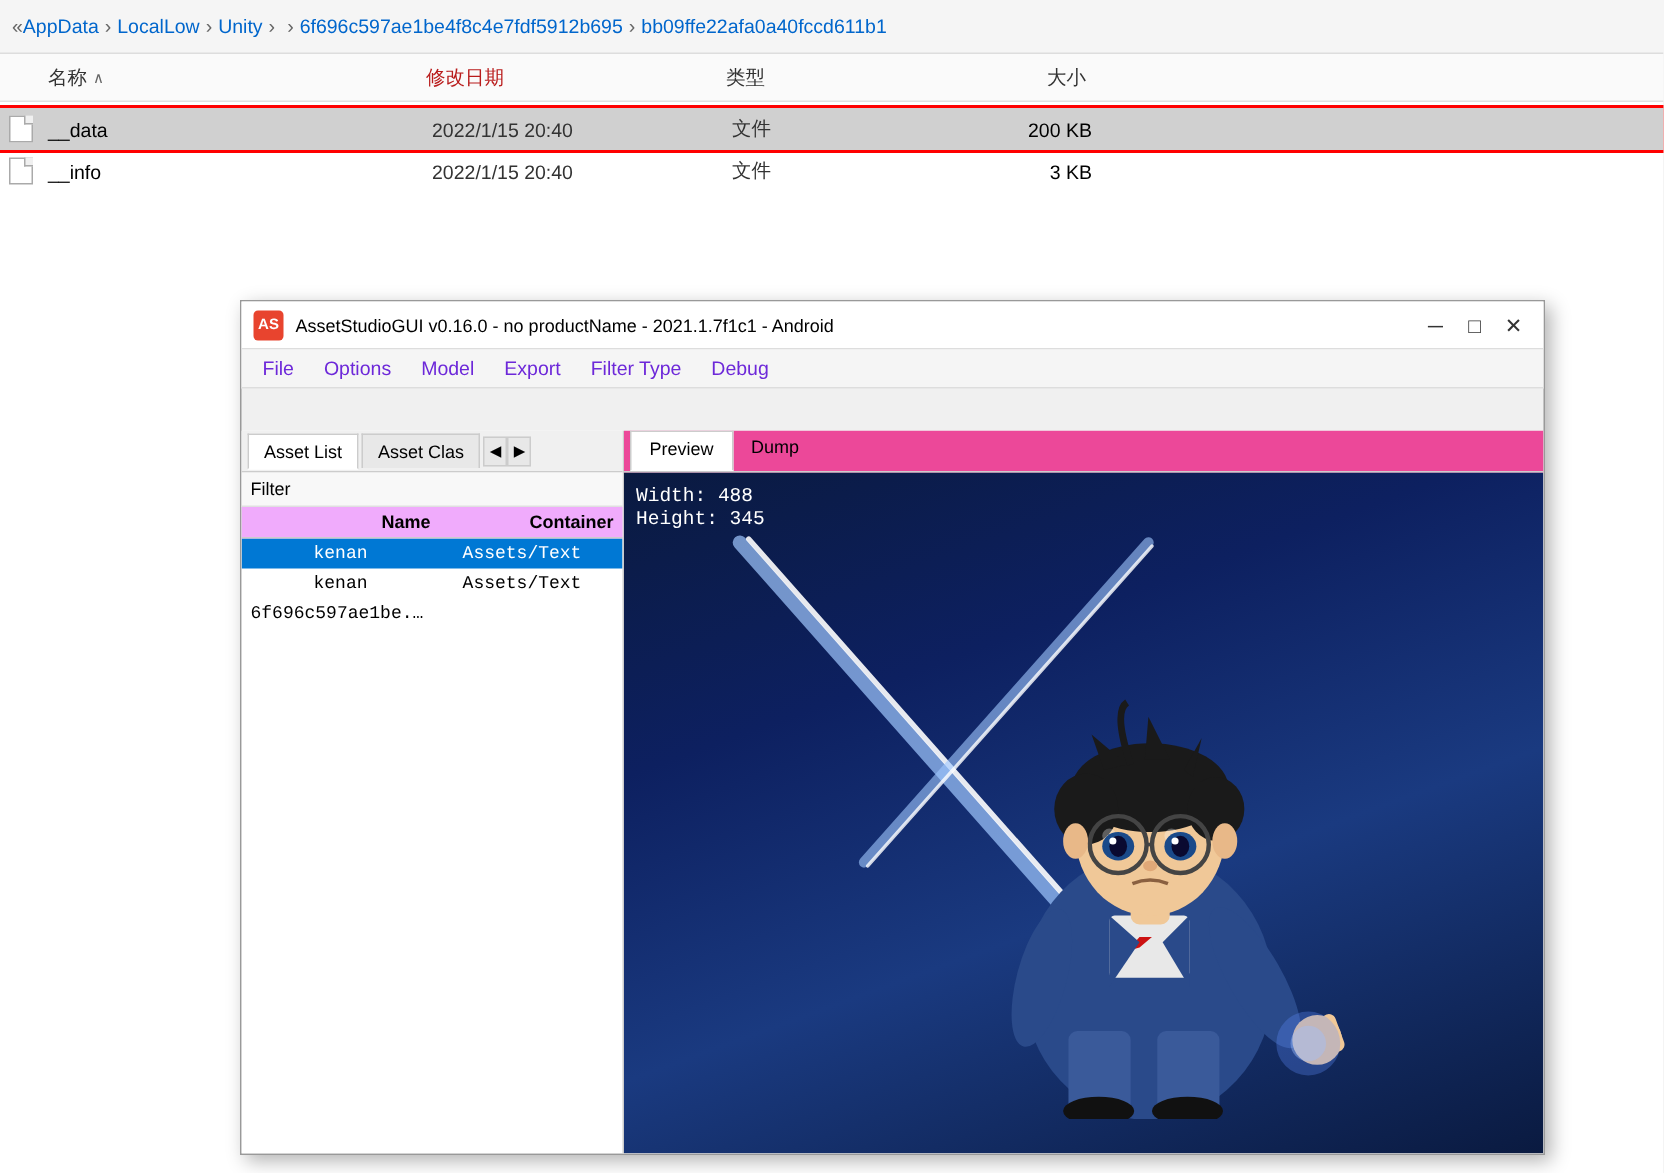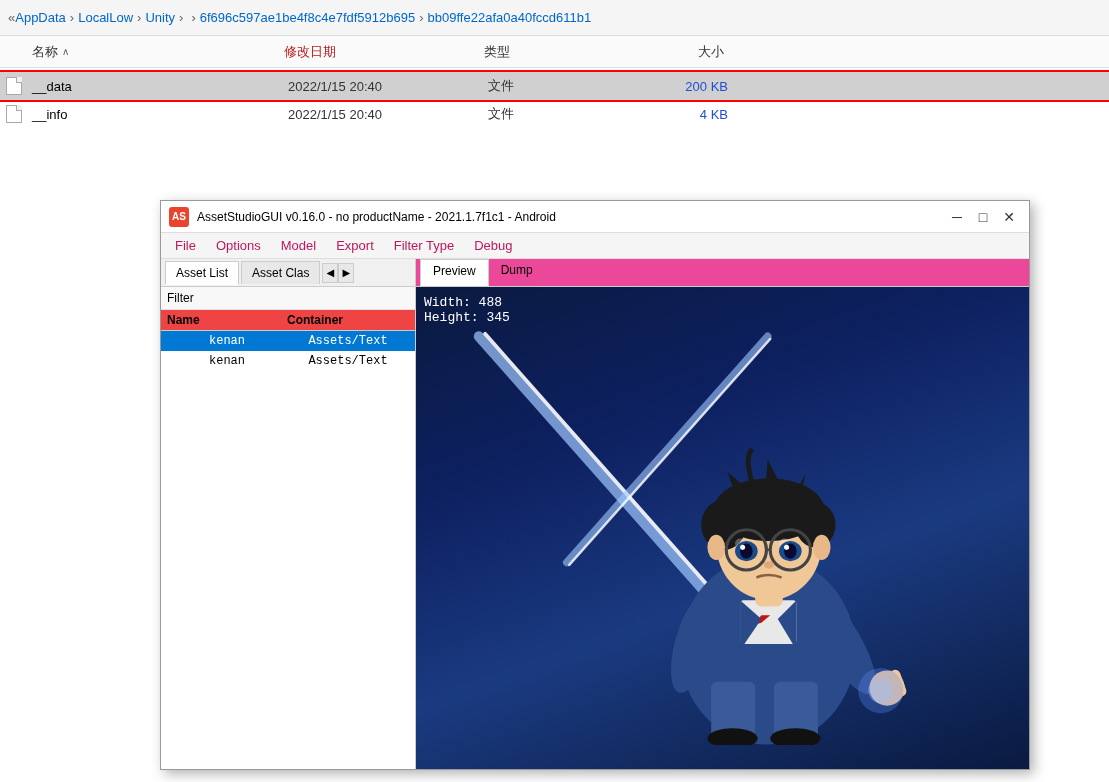--- a/index.html
+++ b/index.html
@@ -95,21 +95,21 @@
       width: 5px;
       height: 5px;
       background: #f0f0f0;
       border-left: 1px solid #aaa;
       border-bottom: 1px solid #aaa;
     }
 
     .file-row .fname { width: 256px; font-size: 13px; }
     .file-row .fdate { width: 200px; font-size: 13px; color: #333; }
     .file-row .ftype { width: 160px; font-size: 13px; color: #333; }
-    .file-row .fsize { width: 120px; font-size: 13px; color: #1d4ed8; text-align: right; padding-right: 40px; }
+    .file-row .fsize { width: 120px; font-size: 13px; color: #000000; text-align: right; padding-right: 40px; }
 
     
     .file-row.selected-red {
       background: #d0d0d0;
       outline: 2px solid red;
     }
 
     
     .asset-studio-window {
       position: absolute;
@@ -182,28 +182,29 @@
       display: flex;
       align-items: center;
       padding: 0 4px;
       flex-shrink: 0;
     }
 
     .menu-item {
       padding: 3px 10px;
       font-size: 13px;
       cursor: pointer;
-      color: #be185d;
+      color: #6d28d9;
     }
 
     
     .main-area {
       display: flex;
       flex: 1;
       overflow: hidden;
+      margin-top: 28px;
     }
 
     
     .left-panel {
       width: 255px;
       border-right: 1px solid #ccc;
       display: flex;
       flex-direction: column;
       background: #fff;
       flex-shrink: 0;
@@ -247,24 +248,25 @@
     .filter-bar {
       padding: 4px 6px;
       font-size: 12px;
       border-bottom: 1px solid #e0e0e0;
       background: #f8f8f8;
     }
 
     .asset-table-header {
       display: flex;
       padding: 3px 6px;
-      background: #ef4444;
+      background: #f0abfc;
       border-bottom: 1px solid #ccc;
       font-size: 12px;
       font-weight: bold;
+      text-align: right;
     }
 
     .th-name { width: 120px; }
     .th-container { flex: 1; }
 
     .asset-table-body { overflow-y: auto; flex: 1; }
 
     .asset-row {
       display: flex;
       padding: 3px 6px;
@@ -379,21 +381,21 @@
       <div class="fsize">200 KB</div>
     </div>
 
     <div class="file-row">
       <div class="file-icon">
         <div class="file-icon-generic"></div>
       </div>
       <div class="fname">__info</div>
       <div class="fdate">2022/1/15 20:40</div>
       <div class="ftype">文件</div>
-      <div class="fsize">4 KB</div>
+      <div class="fsize">3 KB</div>
     </div>
   </div>
 </div>
 
 <div class="asset-studio-window">
 
   <div class="title-bar">
     <div class="title-bar-icon">AS</div>
     <div class="title-bar-text">AssetStudioGUI v0.16.0 - no productName - 2021.1.7f1c1 - Android</div>
     <div class="title-bar-controls">
@@ -428,20 +430,24 @@
       </div>
       <div class="asset-table-body">
         <div class="asset-row selected">
           <div class="ar-name">kenan</div>
           <div class="ar-container">Assets/Text</div>
         </div>
         <div class="asset-row">
           <div class="ar-name">kenan</div>
           <div class="ar-container">Assets/Text</div>
         </div>
+        <div class="asset-row">
+          <div class="ar-name">6f696c597ae1be...</div>
+          <div class="ar-container"></div>
+        </div>
       </div>
     </div>
 
     <div class="right-panel">
       <div class="preview-tab-bar">
         <div class="preview-tab active">Preview</div>
         <div class="preview-tab">Dump</div>
       </div>
       <div class="preview-area">
         <div class="preview-info">

